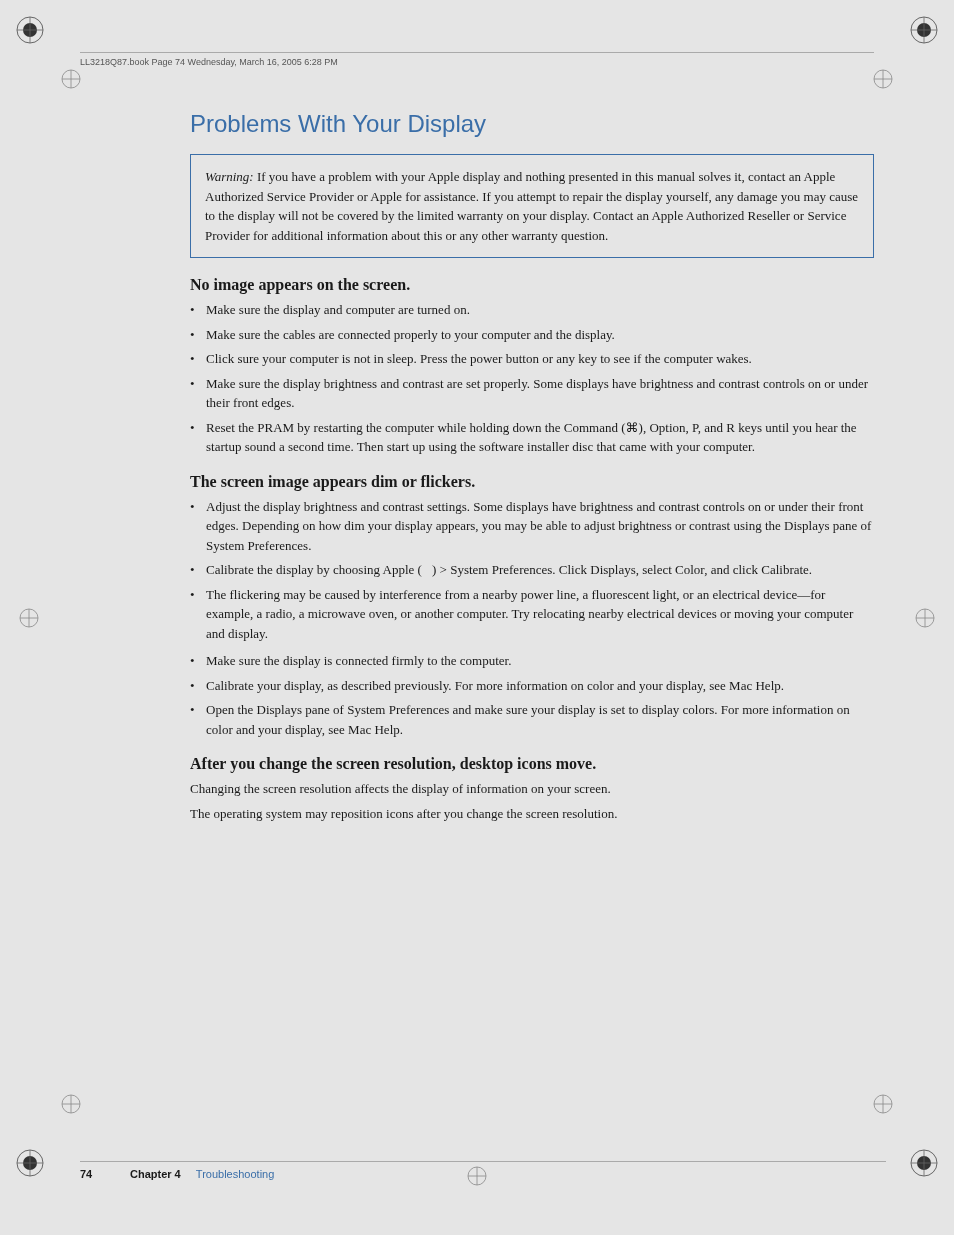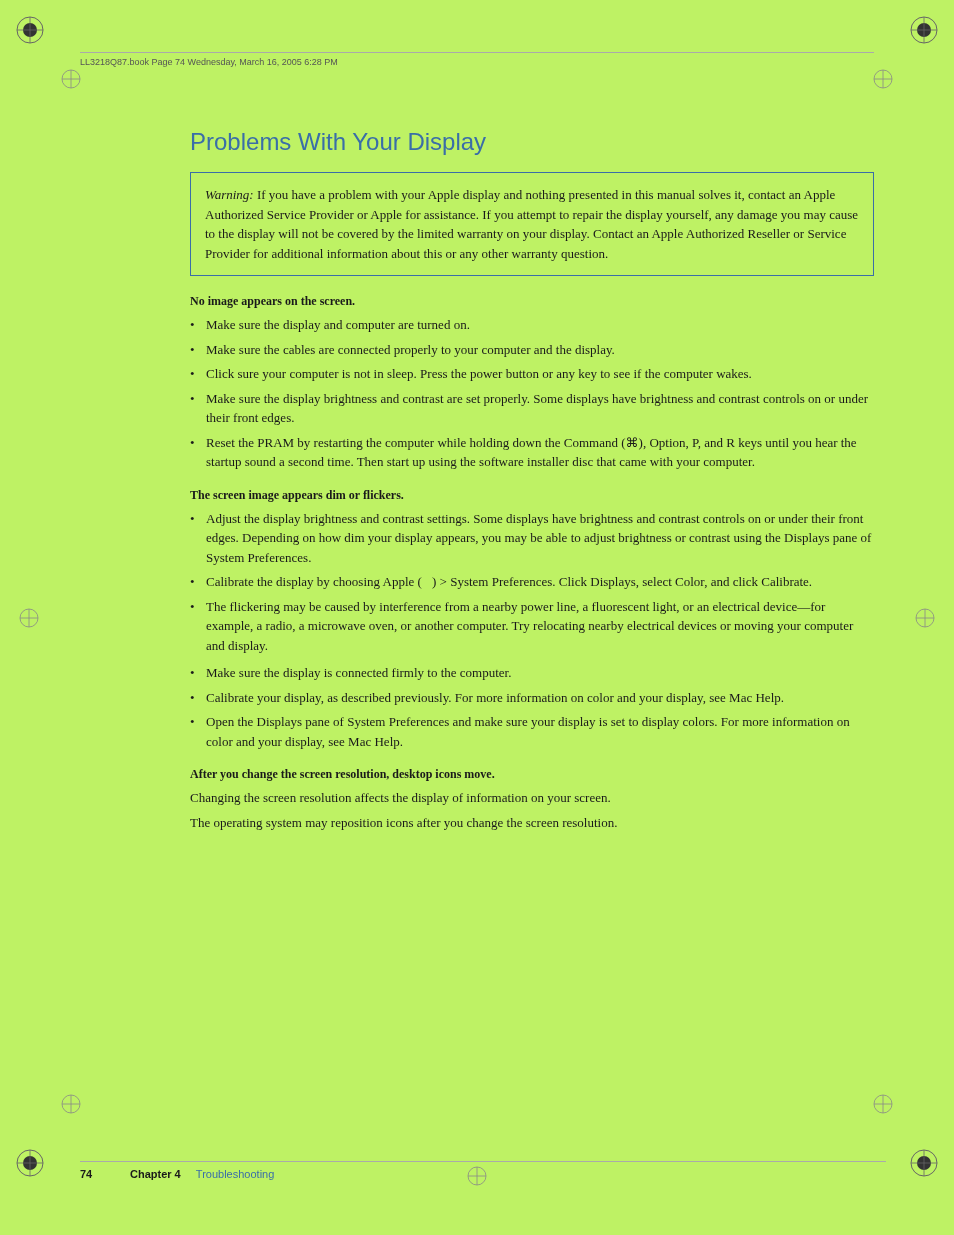--- a/index.html
+++ b/index.html
@@ -14,21 +14,21 @@
       background: #ffffff;
       font-family: 'Times New Roman', Times, serif;
       font-size: 13.5px;
       color: #1a1a1a;
       position: relative;
     }
 
     .page-container {
       width: 954px;
       min-height: 1235px;
-      background: #bef264;
+      background: #e5e5e5;
       position: relative;
       padding: 0;
     }
 
     
     .cross-mark {
       position: absolute;
       width: 22px;
       height: 22px;
     }
@@ -53,21 +53,20 @@
       font-family: Arial, sans-serif;
     }
 
     
     .content {
       position: absolute;
       top: 110px;
       left: 190px;
       right: 80px;
       bottom: 100px;
-      margin-top: 18px;
     }
 
     .page-title {
       font-size: 24px;
       font-weight: normal;
       color: #3a6ea8;
       margin-bottom: 16px;
       font-family: 'Helvetica Neue', Helvetica, Arial, sans-serif;
     }
 
@@ -80,21 +79,21 @@
       color: #1a1a1a;
     }
 
     .warning-label {
       font-style: italic;
       font-weight: normal;
     }
 
     .section-heading {
       font-weight: bold;
-      font-size: 12px;
+      font-size: 16px;
       margin-top: 16px;
       margin-bottom: 6px;
     }
 
     .bullet-list {
       list-style: none;
       padding: 0;
       margin: 0 0 8px 0;
     }
 

